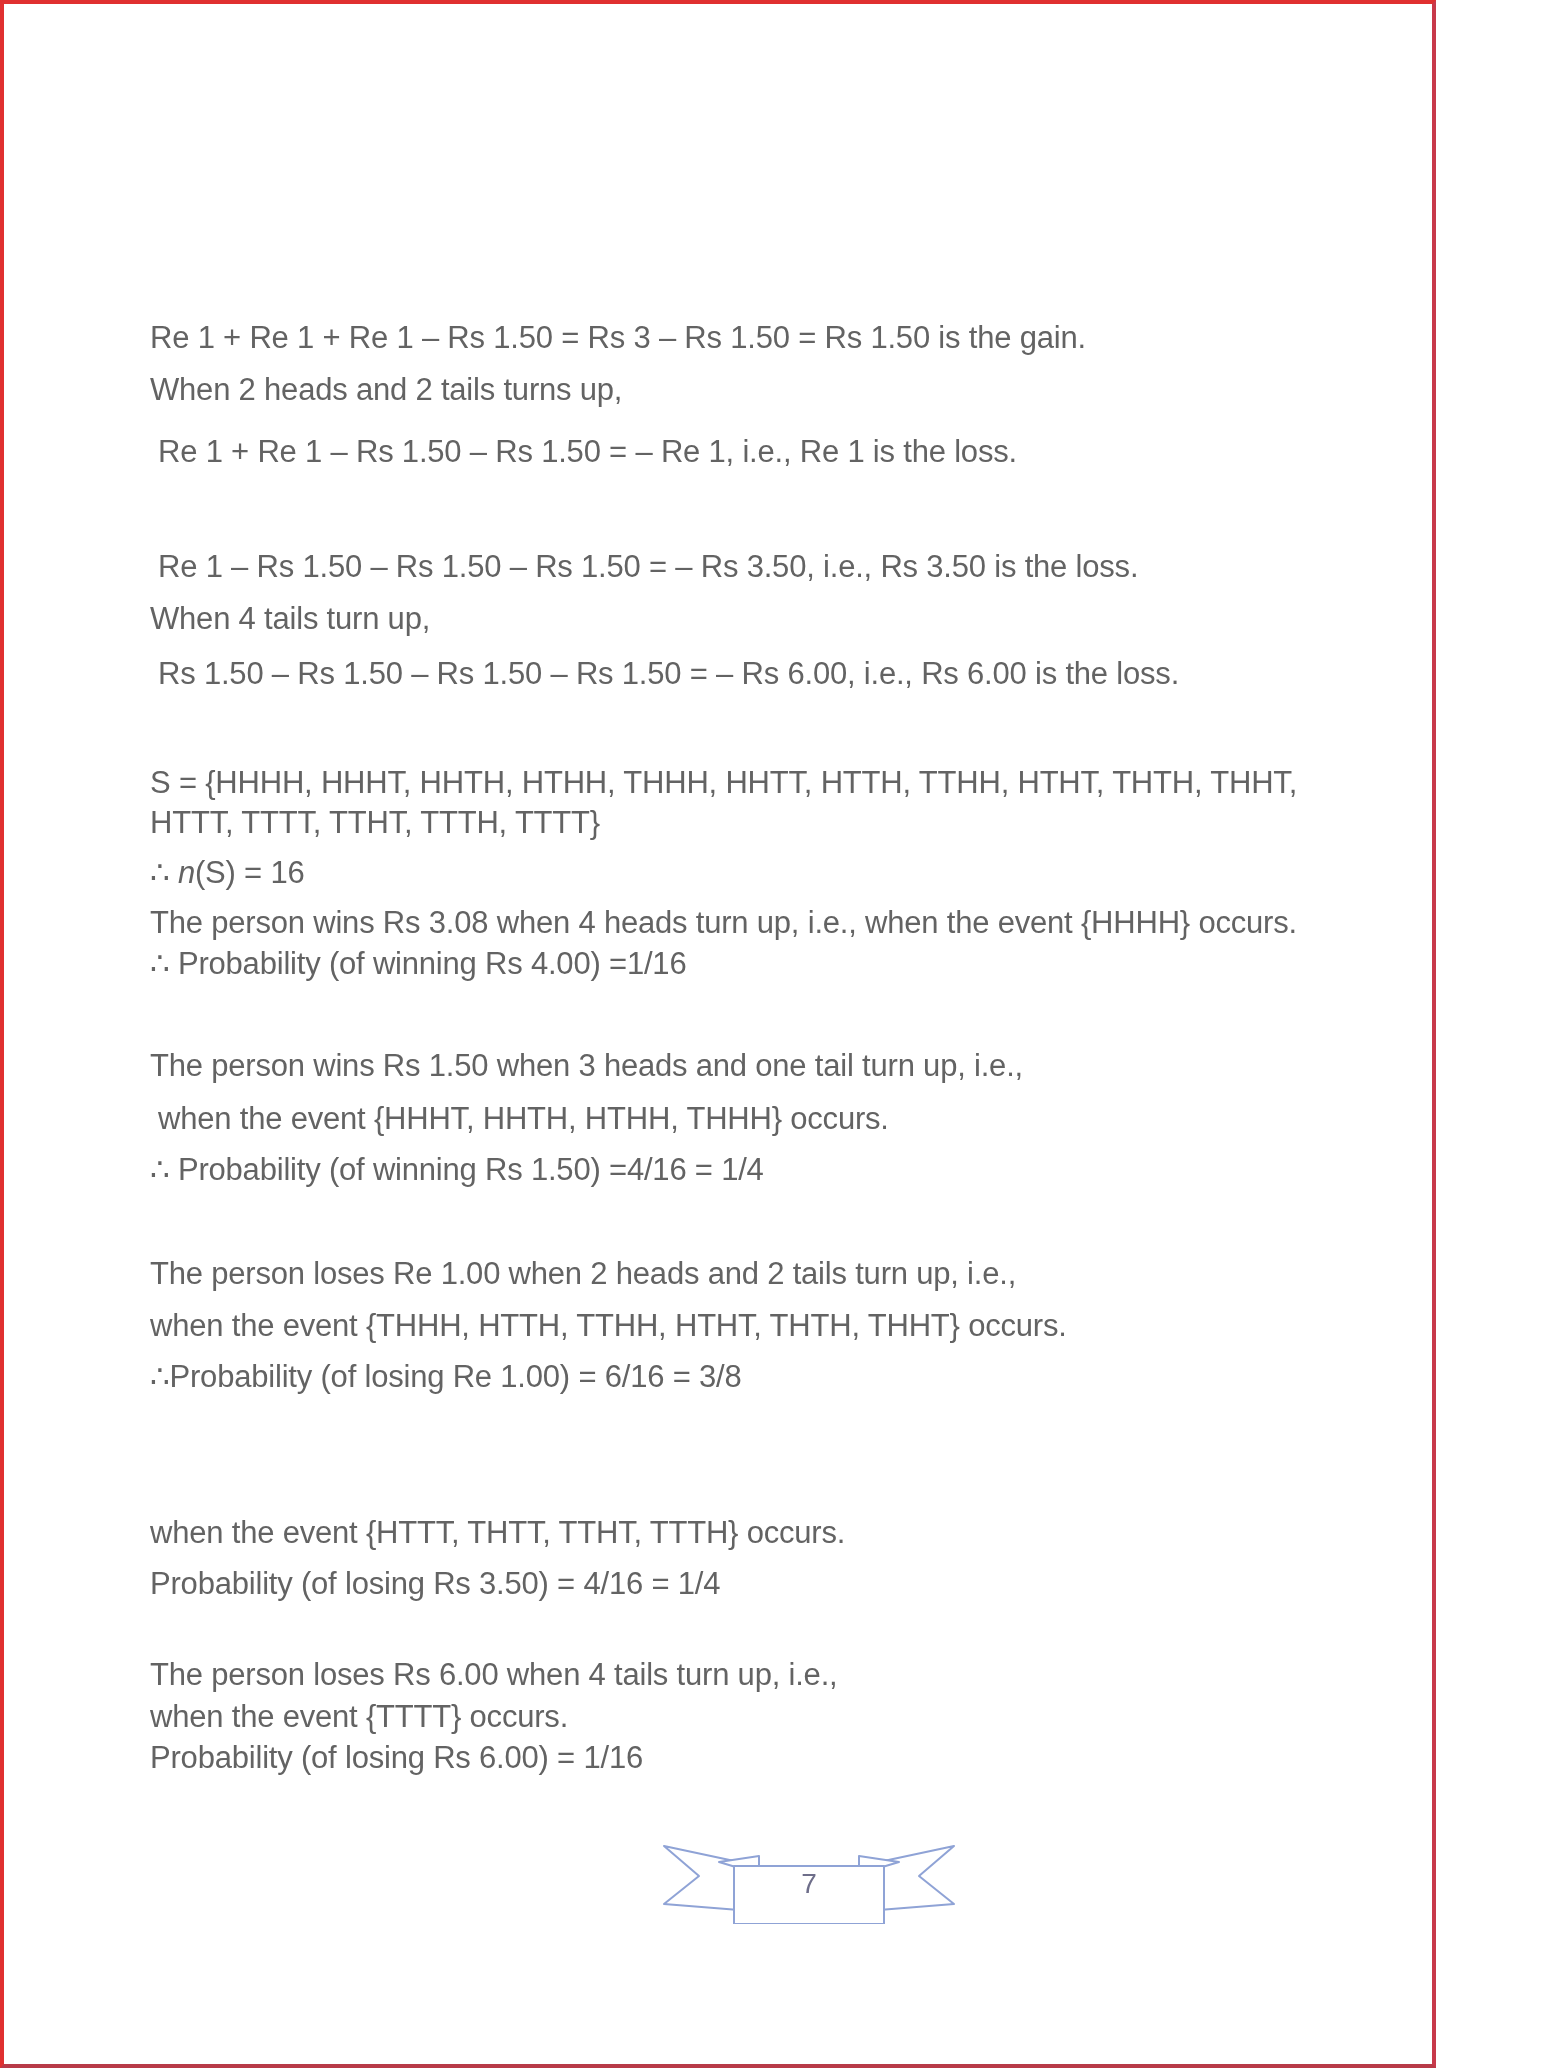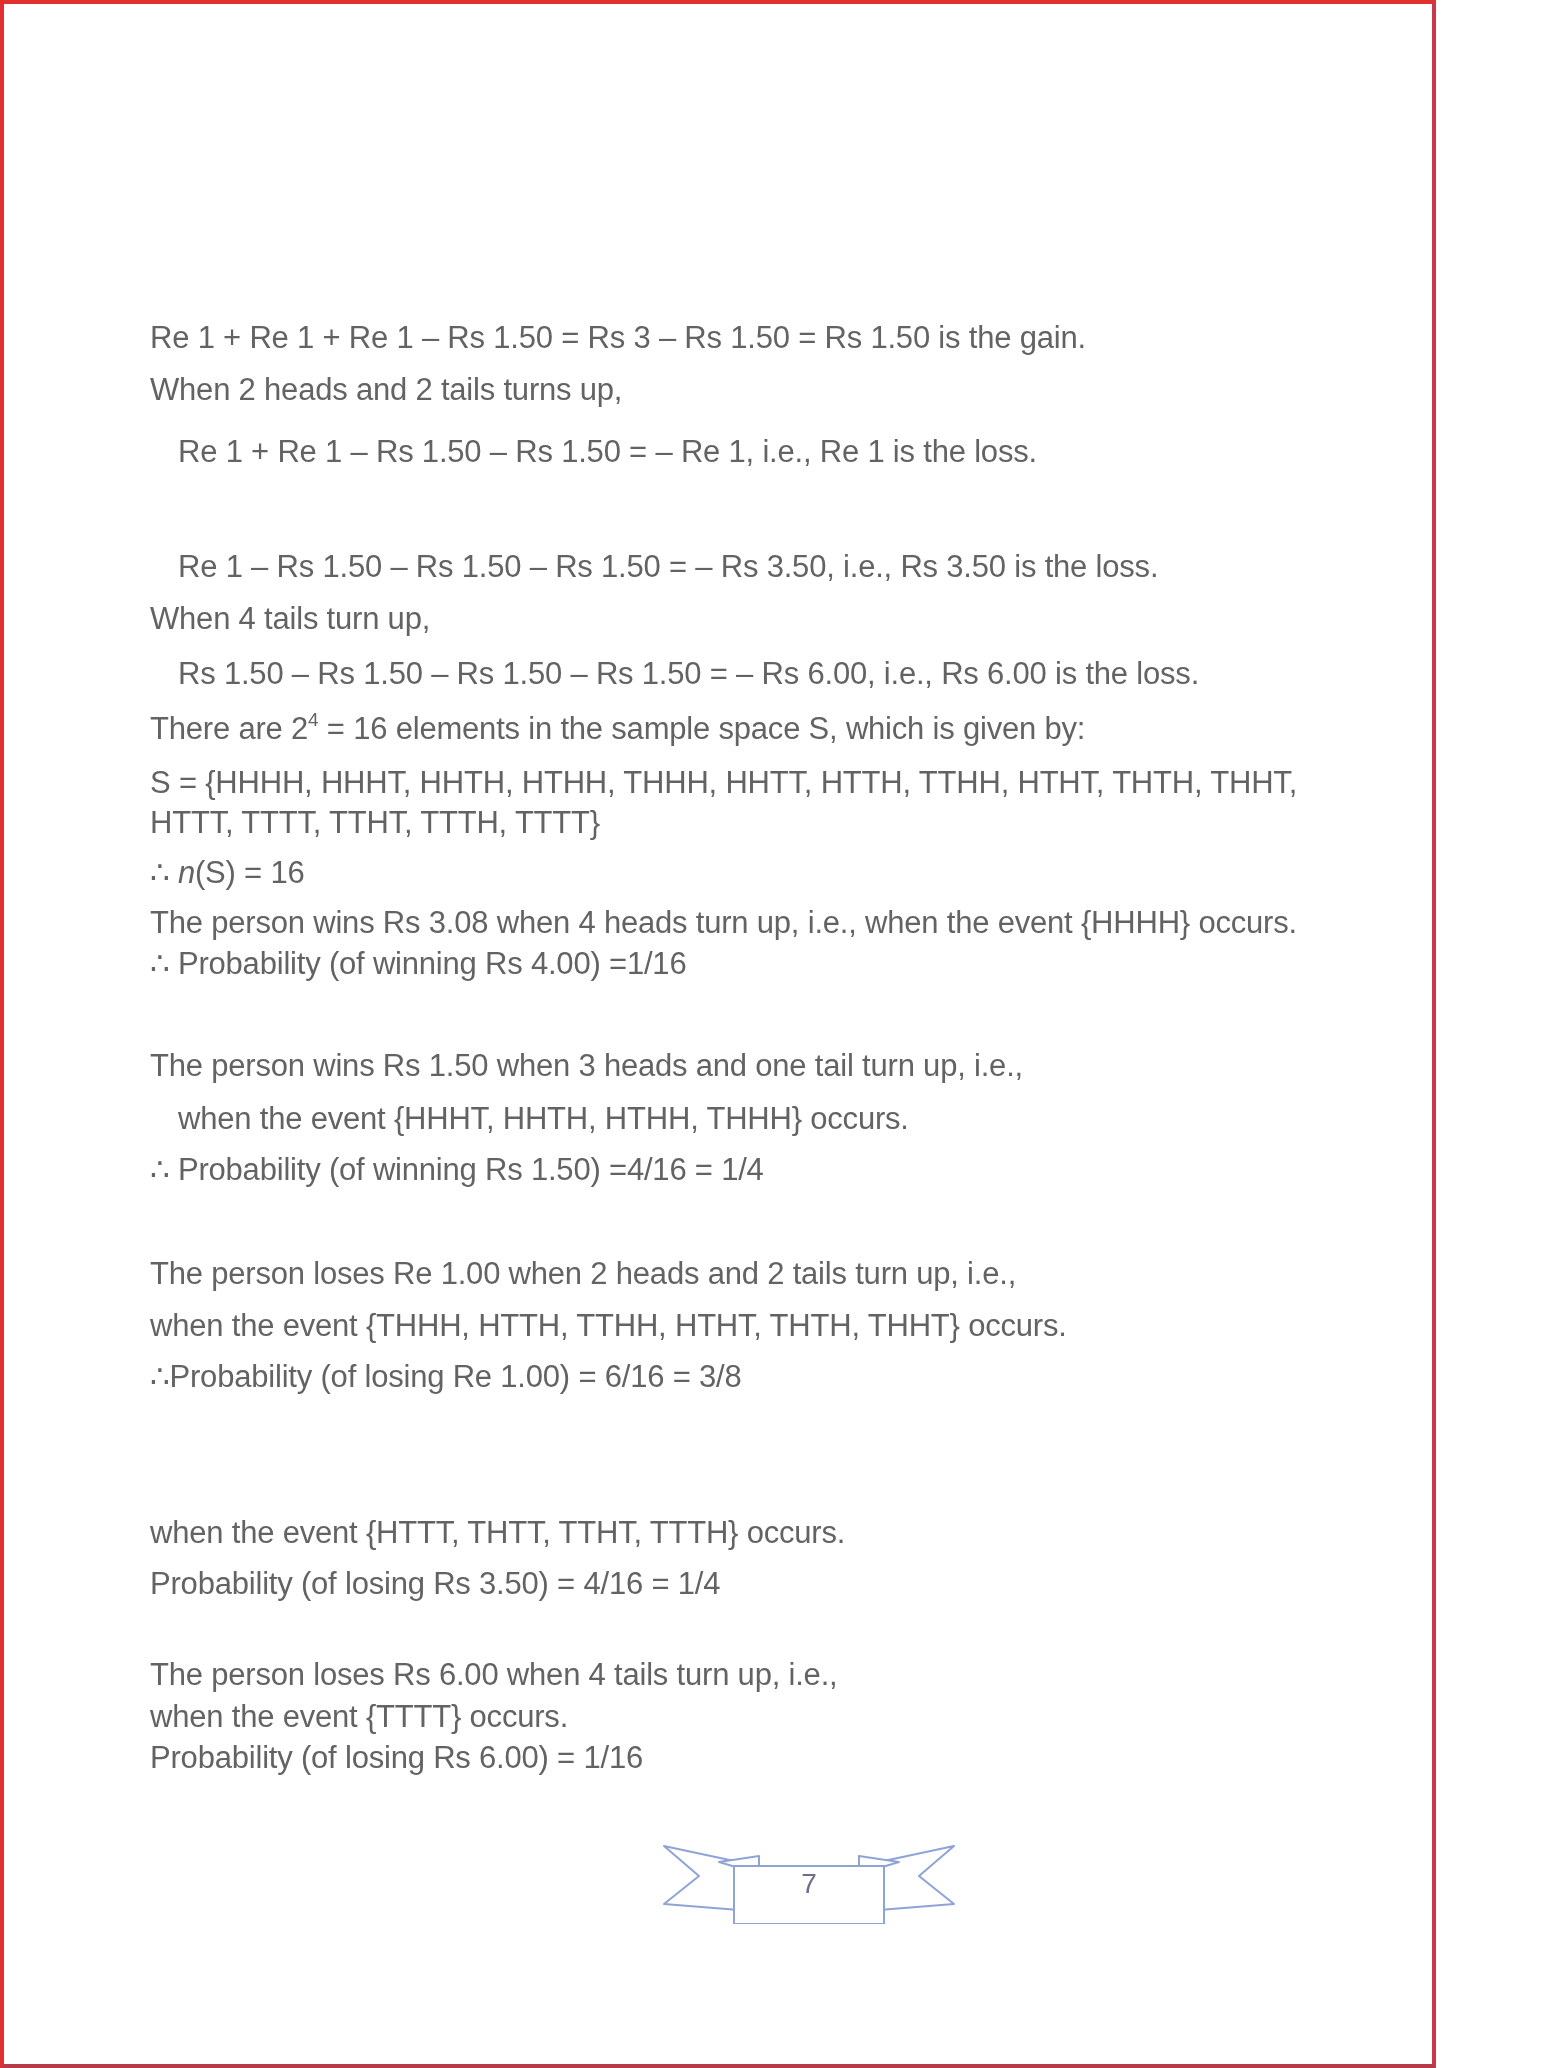--- a/index.html
+++ b/index.html
@@ -17,21 +17,21 @@
     .line {
       position: absolute;
       left: 146px;
       font-family: "Liberation Sans", sans-serif;
       font-size: 31px;
       color: #636363;
       white-space: nowrap;
       line-height: 40px;
       letter-spacing: -0.2px;
     }
-    .indent { left: 154px; margin-left: 20px; }
+    .indent { left: 154px; }
     .line sup { font-size: 19px; line-height: 0; position: relative; top: -2px; }
     .line i { font-style: italic; }
     .banner {
       position: absolute;
       left: 655px; top: 1830px;
       width: 300px; height: 90px;
     }
     .page-num {
       position: absolute;
       left: 0; top: 0; width: 300px; height: 90px;
@@ -46,23 +46,20 @@
 
 <div class="page">
 
   <div class="line" style="top:314px">Re 1 + Re 1 + Re 1 – Rs 1.50 = Rs 3 – Rs 1.50 = Rs 1.50 is the gain.</div>
   <div class="line" style="top:366px">When 2 heads and 2 tails turns up,</div>
   <div class="line indent" style="top:428px">Re 1 + Re 1 – Rs 1.50 – Rs 1.50 = – Re 1, i.e., Re 1 is the loss.</div>
   <div class="line indent" style="top:543px">Re 1 – Rs 1.50 – Rs 1.50 – Rs 1.50 = – Rs 3.50, i.e., Rs 3.50 is the loss.</div>
   <div class="line" style="top:595px">When 4 tails turn up,</div>
   <div class="line indent" style="top:650px">Rs 1.50 – Rs 1.50 – Rs 1.50 – Rs 1.50 = – Rs 6.00, i.e., Rs 6.00 is the loss.</div>
 
-  <div class="line" style="top:705px">
-    <span>There are 2</span><sup>4</sup><span> = 16 elements in the sample space S, which is given by:</span>
-  </div>
 
   <div class="line" style="top:759px">S = {HHHH, HHHT, HHTH, HTHH, THHH, HHTT, HTTH, TTHH, HTHT, THTH, THHT,</div>
   <div class="line" style="top:799px">HTTT, TTTT, TTHT, TTTH, TTTT}</div>
 
   <div class="line" style="top:849px">
     <span>∴ </span><i>n</i><span>(S) = 16</span>
   </div>
 
   <div class="line" style="top:899px">The person wins Rs 3.08 when 4 heads turn up, i.e., when the event {HHHH} occurs.</div>
   <div class="line" style="top:940px">∴ Probability (of winning Rs 4.00) =1/16</div>

